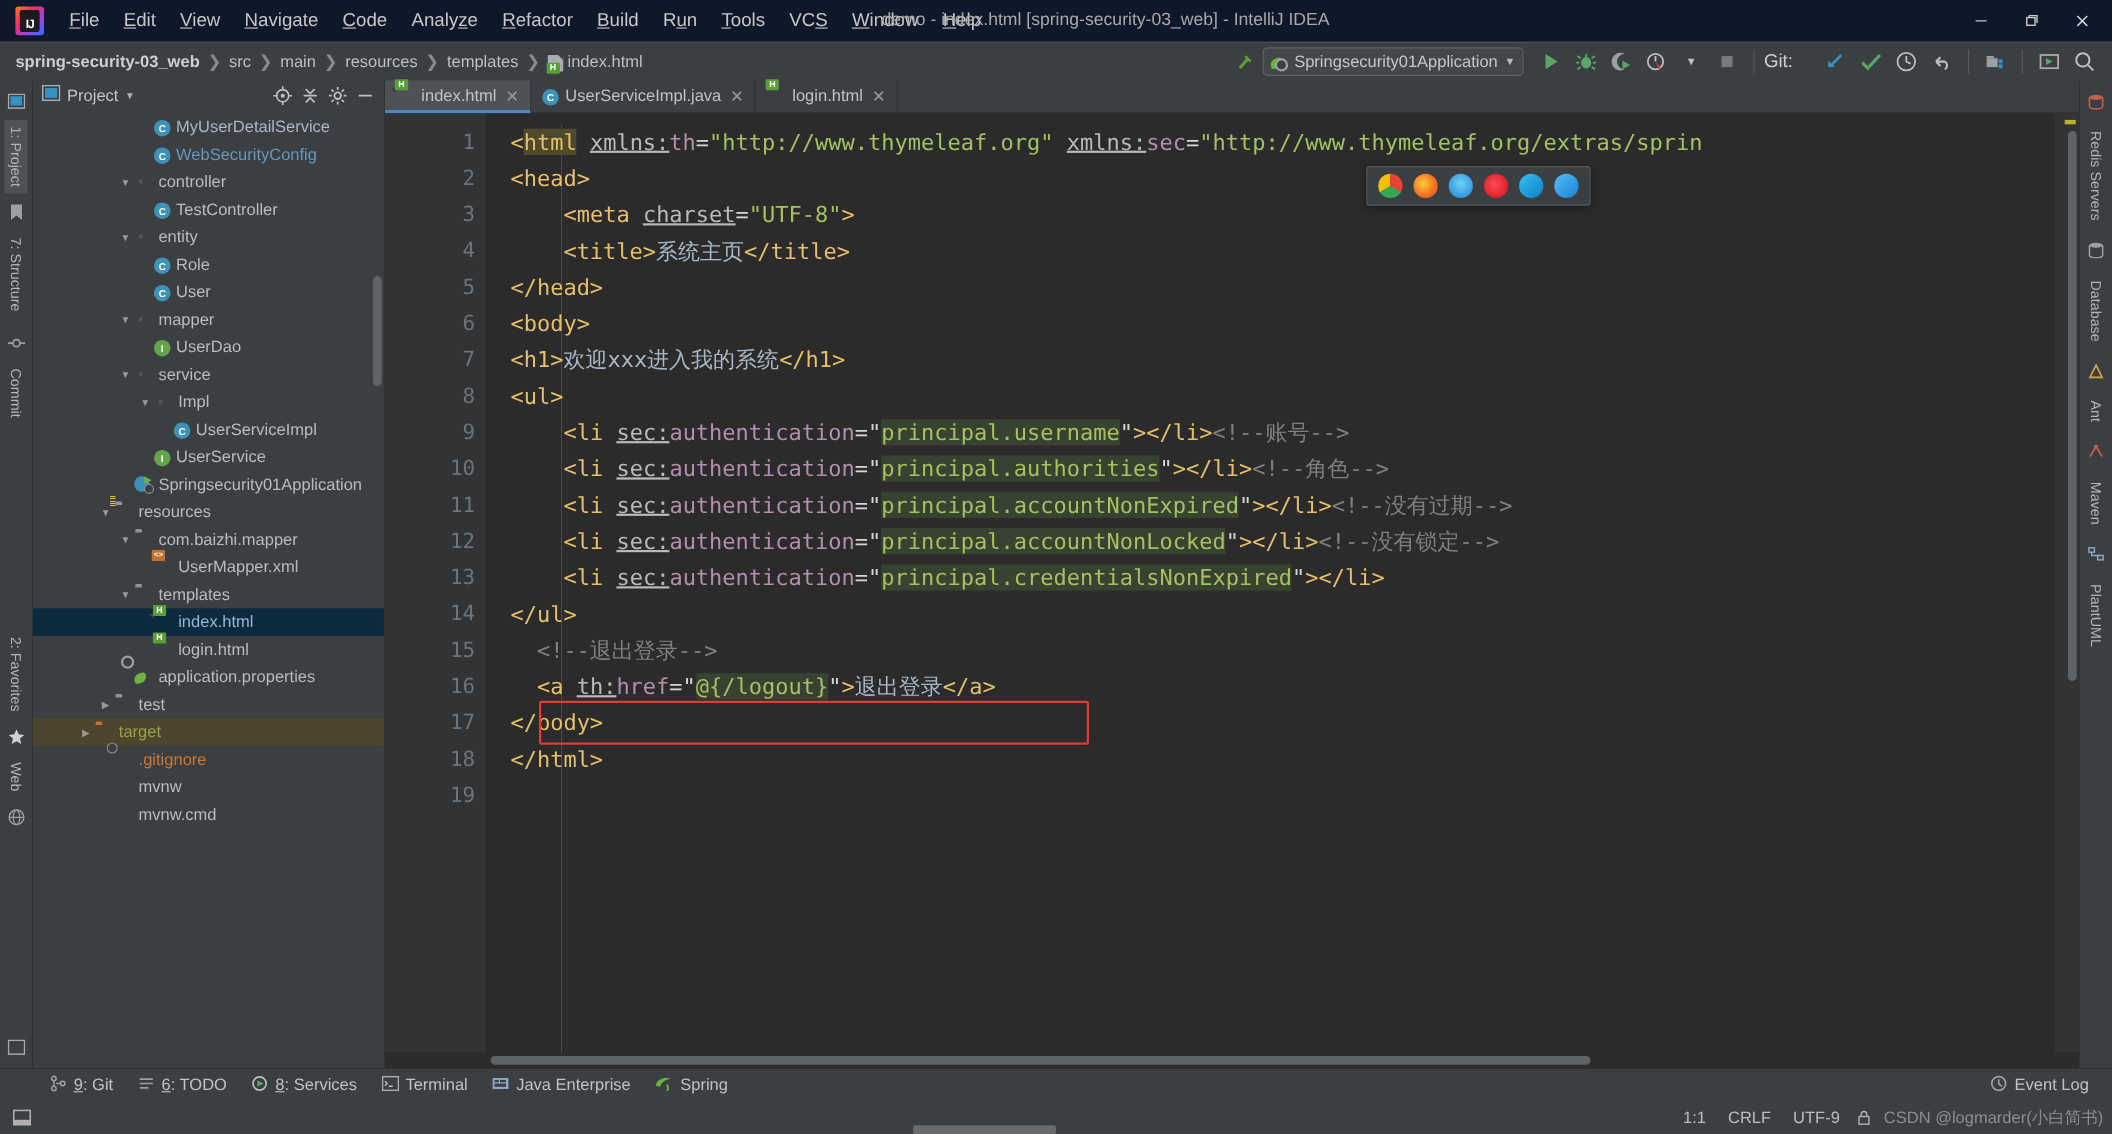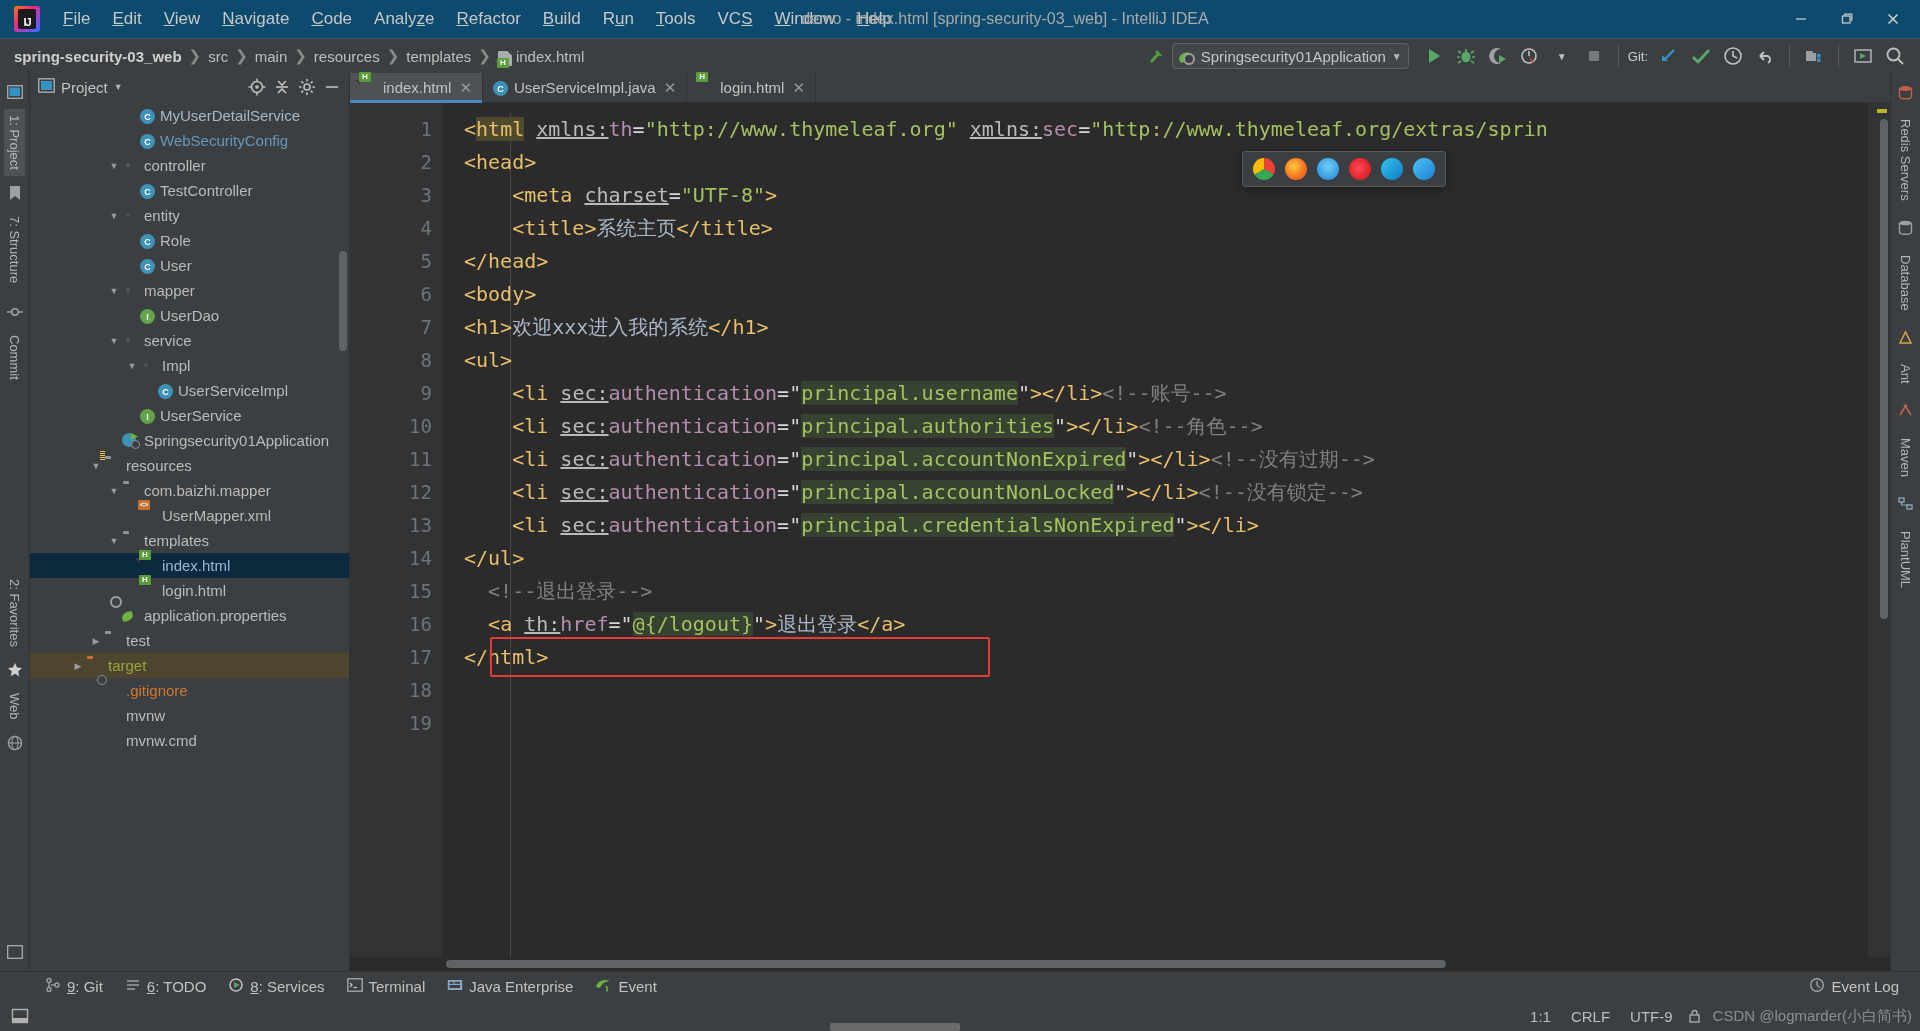--- a/index.html
+++ b/index.html
@@ -7,21 +7,21 @@
     width: 1920px; height: 1031px;
     background: #3c3f41;
     font-family: "Liberation Sans", sans-serif;
     color: #bbbbbb;
     overflow: hidden;
   }
   #app { position: relative; width: 1920px; height: 1031px; display: flex; flex-direction: column; }
 
   
   .titlebar {
-    height: 38px; background: #0c4a6e; display: flex; align-items: center;
+    height: 38px; background: #0f172a; display: flex; align-items: center;
     flex: 0 0 38px; position: relative;
   }
   .logo { width: 26px; height: 26px; margin-left: 14px; margin-right: 12px; position: relative; flex:0 0 26px;}
   .logo .lg-bg {
     position:absolute; inset:0; border-radius:3px;
     background: linear-gradient(135deg,#f97a12 0%,#ed2b7c 38%,#8b4be8 72%,#2e6ef7 100%);
   }
   .logo .lg-in {
     position:absolute; left:4px; top:3px; right:4px; bottom:3px; background:#1b1b1e; border-radius:2px;
     color:#fff; font-size:11px; font-weight:bold; display:flex; align-items:flex-end; justify-content:center;
@@ -51,21 +51,21 @@
   .crumb-ic { display:inline-block; vertical-align:-3px; margin-right:4px; }
 
   .tb-right { margin-left:auto; display:flex; align-items:center; padding-right:10px; gap:2px;}
   .tb-btn { width:30px; height:28px; display:flex; align-items:center; justify-content:center; border-radius:3px; }
   .runconfig {
     display:flex; align-items:center; height:26px; border:1px solid #5e6264; border-radius:4px;
     background:#43474a; padding: 0 6px 0 6px; margin-right:8px; gap:6px;
   }
   .runconfig .rc-label { font-size:15px; color:#c6c6c6; white-space:nowrap;}
   .vsep { width:1px; height:22px; background:#555a5c; margin:0 7px; }
-  .git-label { font-size:13px; color:#cfcfcf; margin-right:4px;}
+  .git-label { font-size:17px; color:#cfcfcf; margin-right:22px;}
 
   
   .main { flex:1 1 auto; display:flex; min-height:0; }
 
   
   .leftstrip {
     width:30px; flex:0 0 30px; background:#3c3f41; border-right:1px solid #323232;
     display:flex; flex-direction:column; align-items:center; padding-top:8px; gap:6px;
   }
   .vtab {
@@ -701,20 +701,21 @@
             <div class="cline"><span class="tag">&lt;h1&gt;</span><span class="txt">欢迎xxx进入我的系统</span><span class="tag">&lt;/h1&gt;</span></div>
             <div class="cline"><span class="tag">&lt;ul&gt;</span></div>
             <div class="cline"><span class="tag">    &lt;</span><span class="tag">li</span><span class="plain"> </span><span class="attr">sec:</span><span class="attr-ns">authentication</span><span class="plain">=</span><span class="plain">"</span><span class="str hl-attr">principal.username</span><span class="plain">"</span><span class="tag">&gt;</span><span class="tag">&lt;/li&gt;</span><span class="cmt">&lt;!--账号--&gt;</span></div>
             <div class="cline"><span class="tag">    &lt;</span><span class="tag">li</span><span class="plain"> </span><span class="attr">sec:</span><span class="attr-ns">authentication</span><span class="plain">=</span><span class="plain">"</span><span class="str hl-attr">principal.authorities</span><span class="plain">"</span><span class="tag">&gt;</span><span class="tag">&lt;/li&gt;</span><span class="cmt">&lt;!--角色--&gt;</span></div>
             <div class="cline"><span class="tag">    &lt;</span><span class="tag">li</span><span class="plain"> </span><span class="attr">sec:</span><span class="attr-ns">authentication</span><span class="plain">=</span><span class="plain">"</span><span class="str hl-attr">principal.accountNonExpired</span><span class="plain">"</span><span class="tag">&gt;</span><span class="tag">&lt;/li&gt;</span><span class="cmt">&lt;!--没有过期--&gt;</span></div>
             <div class="cline"><span class="tag">    &lt;</span><span class="tag">li</span><span class="plain"> </span><span class="attr">sec:</span><span class="attr-ns">authentication</span><span class="plain">=</span><span class="plain">"</span><span class="str hl-attr">principal.accountNonLocked</span><span class="plain">"</span><span class="tag">&gt;</span><span class="tag">&lt;/li&gt;</span><span class="cmt">&lt;!--没有锁定--&gt;</span></div>
             <div class="cline"><span class="tag">    &lt;</span><span class="tag">li</span><span class="plain"> </span><span class="attr">sec:</span><span class="attr-ns">authentication</span><span class="plain">=</span><span class="plain">"</span><span class="str hl-attr">principal.credentialsNonExpired</span><span class="plain">"</span><span class="tag">&gt;</span><span class="tag">&lt;/li&gt;</span></div>
             <div class="cline"><span class="tag">&lt;/ul&gt;</span></div>
             <div class="cline"><span class="cmt">  &lt;!--退出登录--&gt;</span></div>
             <div class="cline"><span class="tag">  &lt;</span><span class="tag">a</span><span class="plain"> </span><span class="attr">th:</span><span class="attr-ns">href</span><span class="plain">=</span><span class="plain">"</span><span class="str hl-attr">@{/logout}</span><span class="plain">"</span><span class="tag">&gt;</span><span class="txt">退出登录</span><span class="tag">&lt;/a&gt;</span></div>
+            <div class="cline"><span class="tag">&lt;/body&gt;</span></div>
             <div class="cline"><span class="tag">&lt;/html&gt;</span></div>
             <div class="redbox" style="left: 48px; top: 534px; width: 500px; height: 40px; border-color: rgb(224, 60, 49);"></div>
           </div>
         <div class="markers">
           <div class="marker" style="top:6px;background:#bbb529;"></div>
           <div class="editor-vscroll" style="top:16px;height:500px;"></div>
         </div>
 
         <div class="browserpop" style="left:892px; top:48px;" id="bpop">
             <div class="bpic" style="background: conic-gradient(rgb(234, 67, 53) 0deg, rgb(234, 67, 53) 120deg, rgb(52, 168, 83) 120deg, rgb(52, 168, 83) 240deg, rgb(251, 188, 5) 240deg, rgb(251, 188, 5) 360deg);"></div>
@@ -809,21 +810,21 @@
             <rect x="7.5" y="3.8" width="5.5" height="2" fill="#3c3f41"></rect>
             <rect x="2.5" y="7" width="10.5" height="3" fill="#3c3f41"></rect>
           </svg></span>
         <span>Java Enterprise</span>
       </div>
       <div class="bb-item">
         <span><svg width="17" height="14" viewBox="0 0 17 14">
             <path d="M1 9 C3 2 10 1 15 3 C11 3 7 5 5 10 Z" fill="#6db33f"></path>
             <path d="M11 8 C13 10 13 13 11 13" stroke="#6db33f" stroke-width="1.6" fill="none"></path>
           </svg></span>
-        <span>Event</span>
+        <span>Spring</span>
       </div>
       <div class="bb-right">
         <div class="bb-item">
           <span><svg width="16" height="16" viewBox="0 0 16 16">
               <circle cx="8" cy="8" r="6.3" fill="none" stroke="#9aa0a4" stroke-width="1.5"></circle>
               <line x1="8" y1="4.2" x2="8" y2="8.5" stroke="#9aa0a4" stroke-width="1.5"></line>
               <line x1="8" y1="8.5" x2="11" y2="10.5" stroke="#9aa0a4" stroke-width="1.5"></line>
             </svg></span>
           <span>Event Log</span>
         </div>

